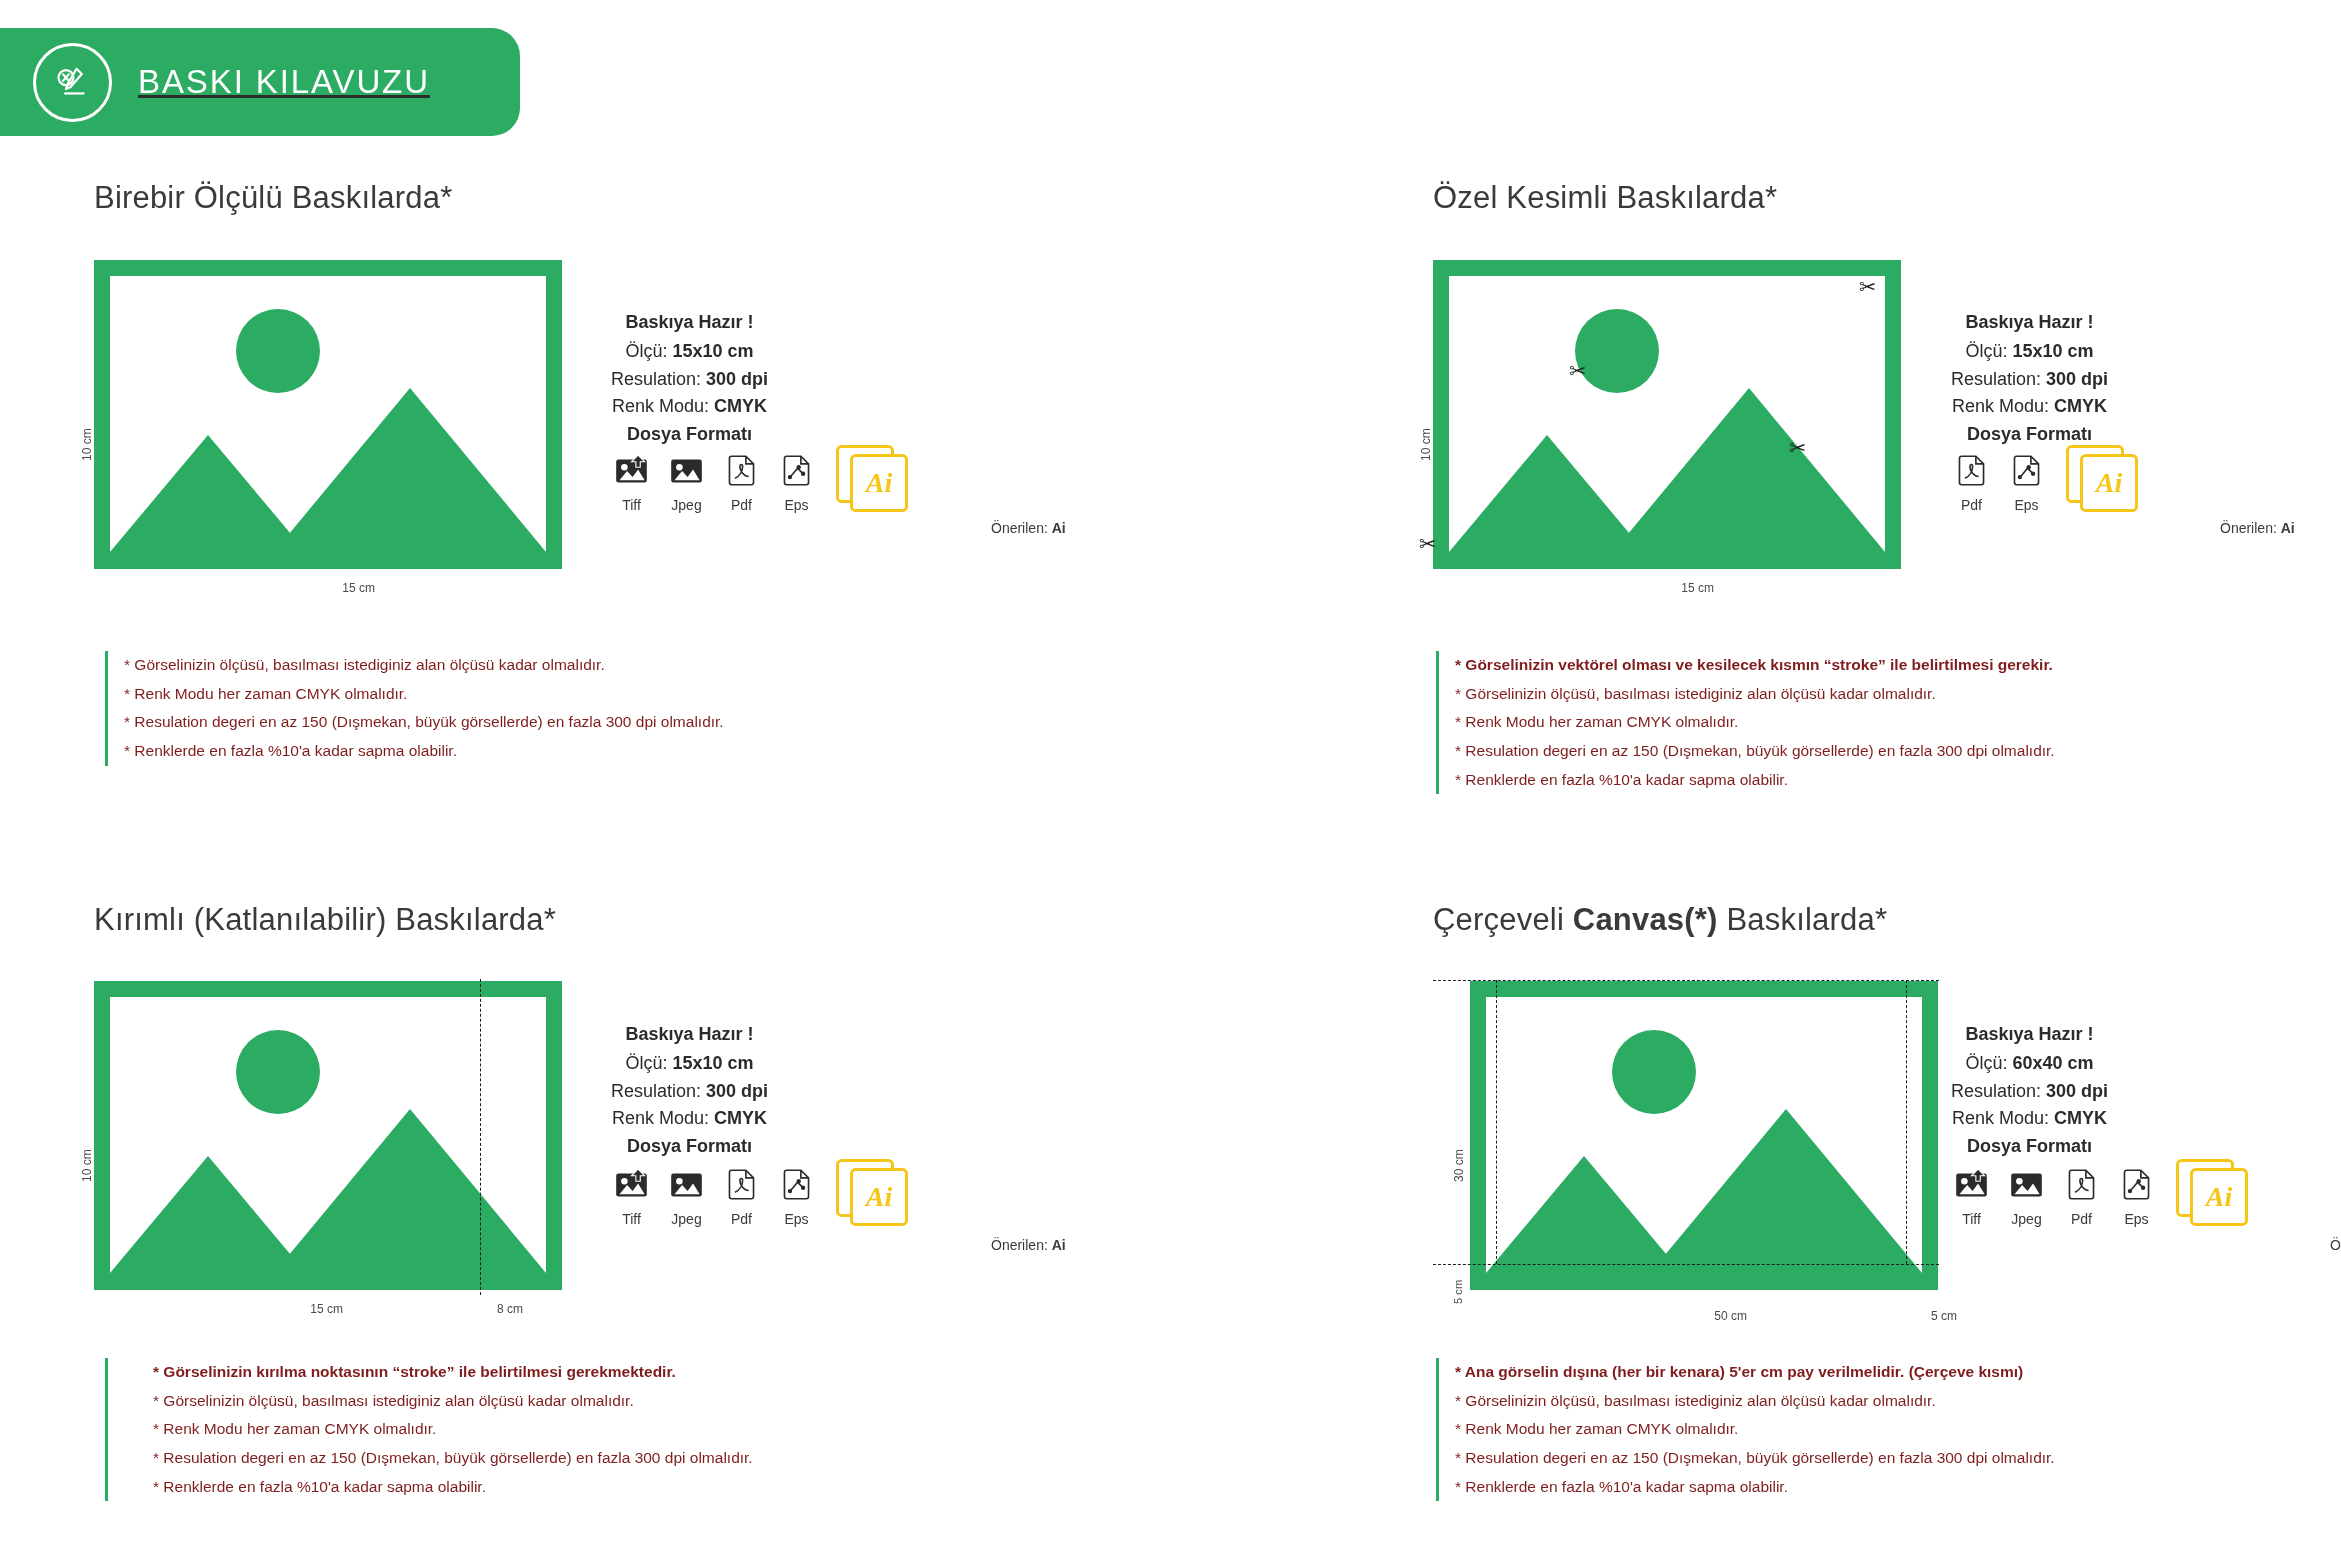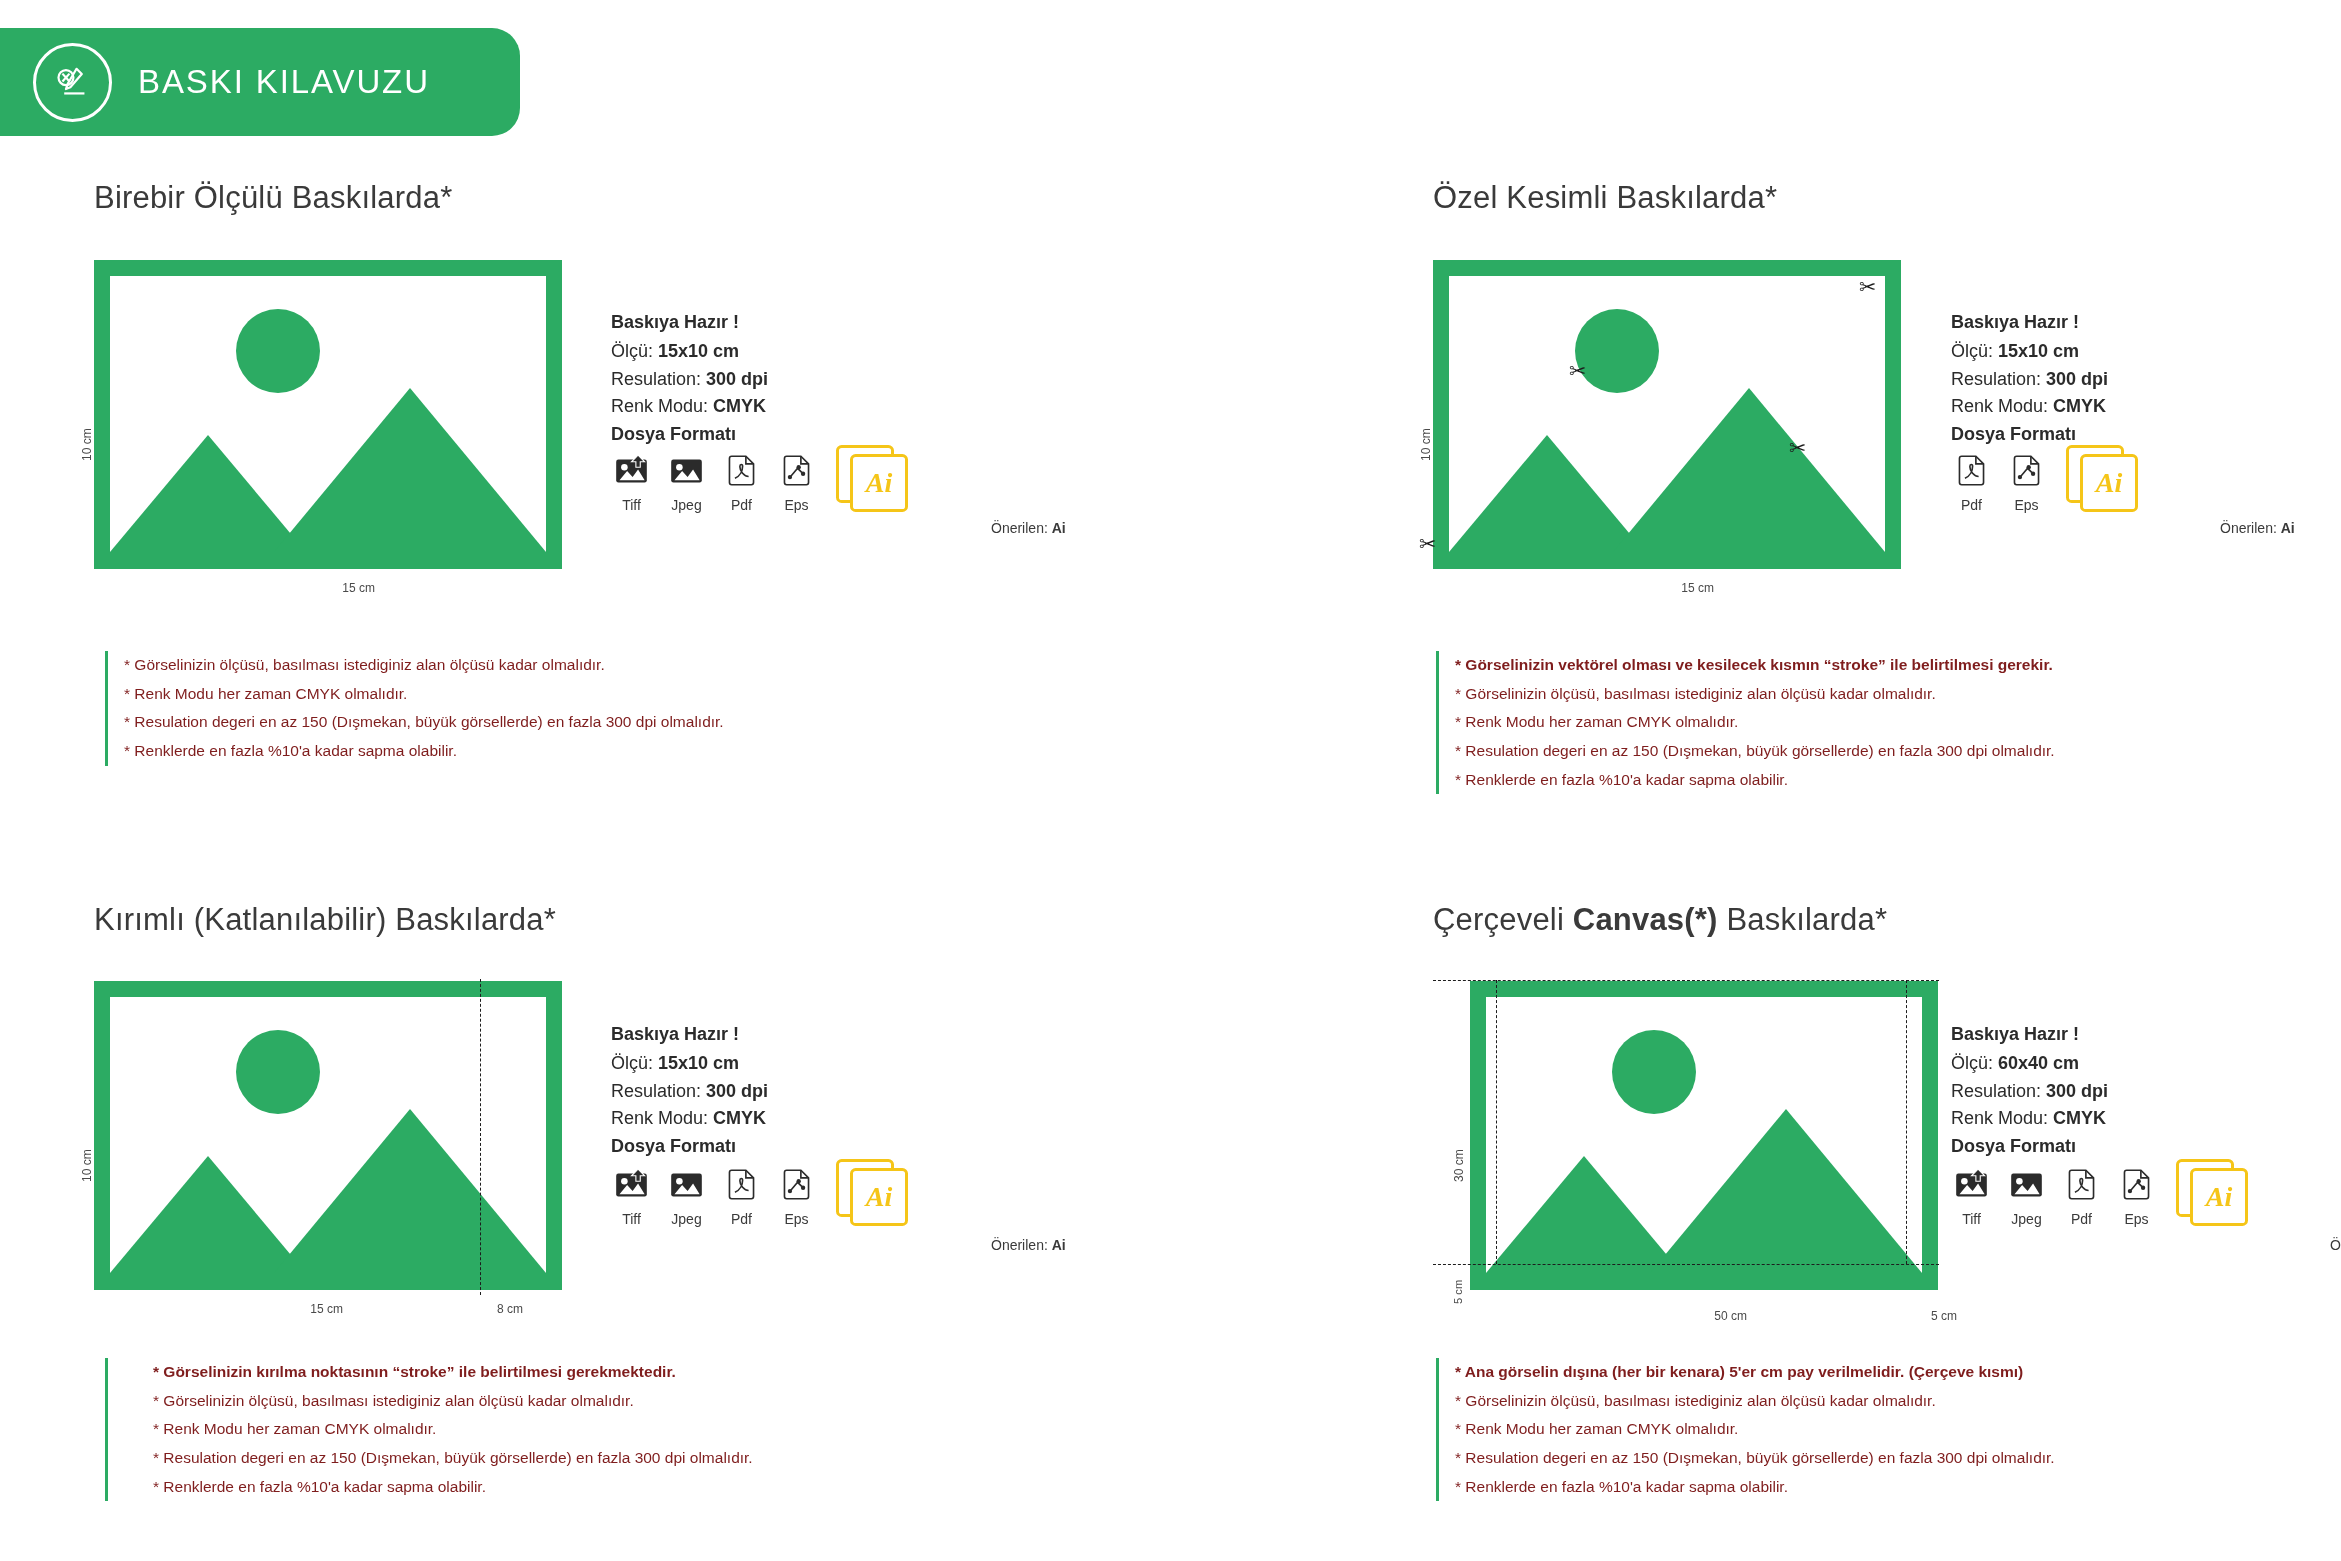--- a/index.html
+++ b/index.html
@@ -23,20 +23,21 @@
     top: 28px;
     width: 520px;
     height: 108px;
     background: #2cab63;
     border-top-right-radius: 28px;
     border-bottom-right-radius: 28px;
     display: flex;
     align-items: center;
     padding-left: 33px;
     box-sizing: border-box;
+    text-decoration: underline;
   }
   .banner-icon {
     width: 73px;
     height: 73px;
     border-radius: 50%;
     border: 3.3px solid #ffffff;
     display: flex;
     align-items: center;
     justify-content: center;
     flex: none;
@@ -103,21 +104,21 @@
     text-align: right;
   }
 
   
   .specs {
     position: absolute;
     font-size: 18px;
     line-height: 1.52;
     color: #2b2b2b;
   }
-  .specs .line { white-space: nowrap; }
+  .specs .line { white-space: nowrap; text-align: center; }
   .specs .line b { font-weight: 700; }
   .specs .ready { font-weight: 700; margin-bottom: 1.9px; }
   .specs .fmt { font-weight: 700; margin-top: 0.9px; }
 
   
   .fmt-row {
     position: absolute;
     display: flex;
     align-items: flex-start;
   }

